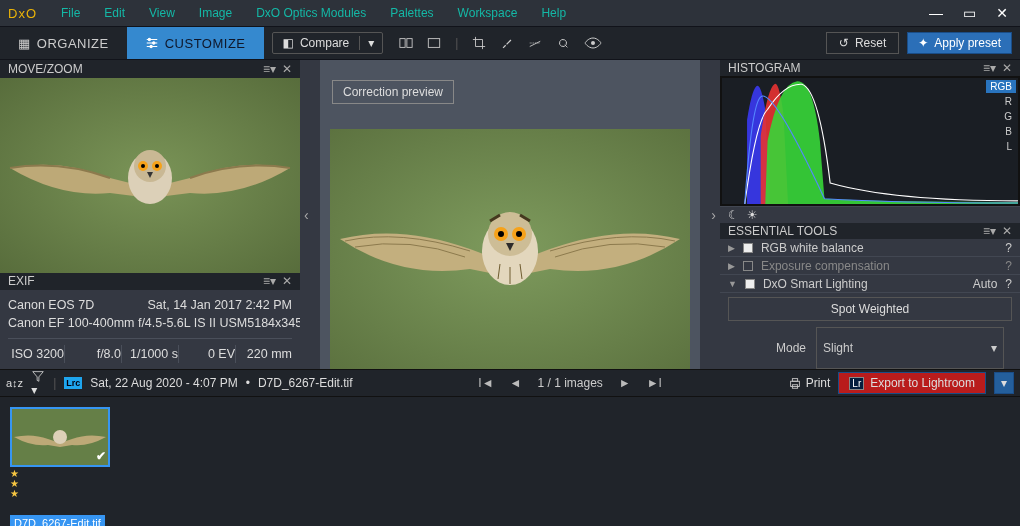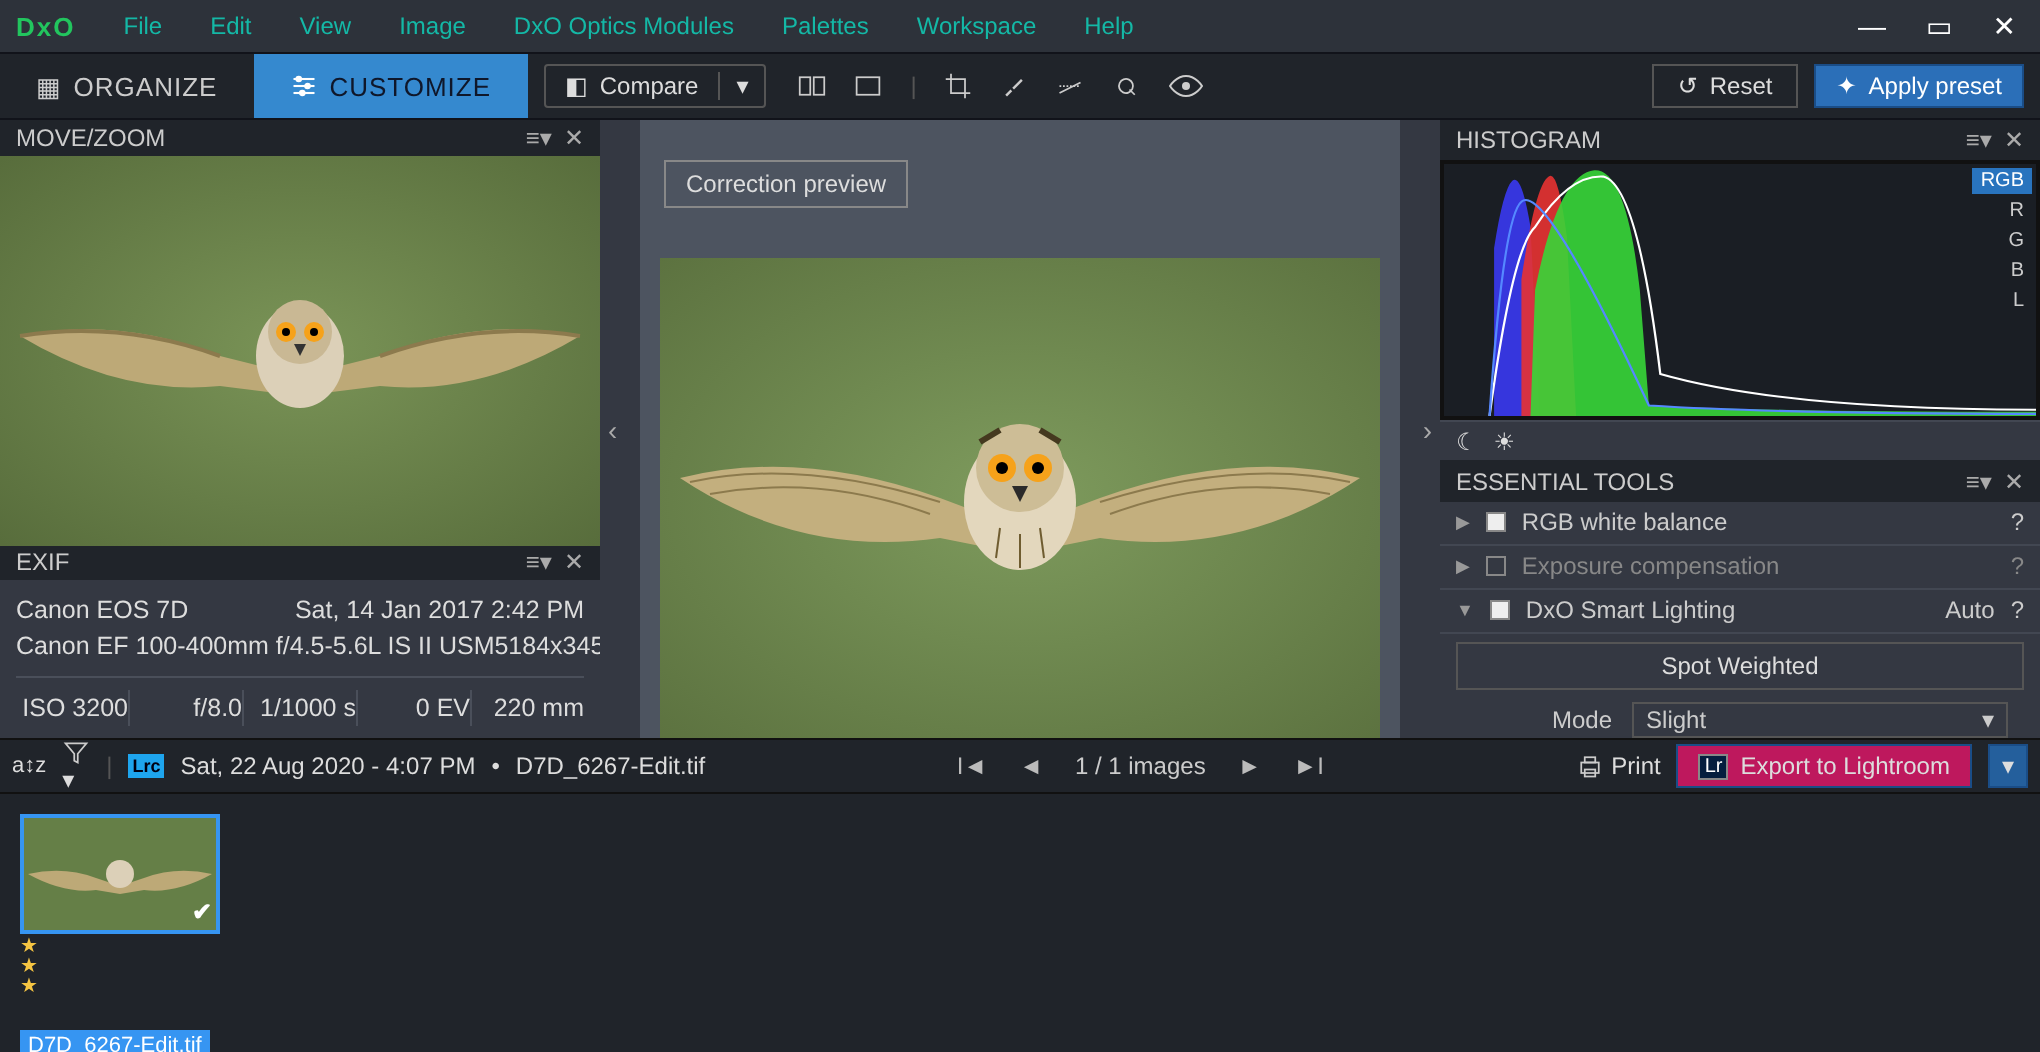--- a/index.html
+++ b/index.html
@@ -1,20 +1,20 @@
 <!DOCTYPE html>
 <html><head>
 <meta charset="utf-8">
 <style>
   * { box-sizing: border-box; margin: 0; padding: 0; font-family: "Segoe UI", Arial, sans-serif; }
   body { width: 1020px; height: 526px; background: #3a404b; color: #ddd; font-size: 12px; overflow: hidden; }
   
   
   .menubar { height: 26px; background: #2d323a; display: flex; align-items: center; padding: 0 8px; }
-  .logo { font-weight: bold; letter-spacing: 1px; font-size: 13px; color: #22c55e; padding-right: 12px; }
+  .logo { font-weight: normal; letter-spacing: 1px; font-size: 13px; color: #eab308; padding-right: 12px; }
   .menu-item { padding: 0 12px; color: #14b8a6; cursor: pointer; }
   .window-controls { margin-left: auto; display: flex; gap: 20px; color: #fff; font-size: 14px; padding-right:4px;}
   .window-controls span { cursor: pointer; }
   
   
   .toolbar { height: 34px; background: #20242a; border-top:1px solid #11131a; border-bottom:1px solid #11131a; display: flex; align-items: stretch; }
   .mode-btn { display: flex; align-items: center; justify-content:center; gap: 6px; padding: 0 18px; color: #ccc; cursor: pointer; font-size: 13px; letter-spacing:0.5px;}
   .mode-btn.active { background: #3589cf; color: #0f172a; }
   .compare-wrap { display:flex; align-items:center; border:1px solid #555; margin:5px 0 5px 8px; border-radius:2px;}
   .compare-btn { display: flex; align-items: center; gap: 6px; padding: 0 10px; color: #ddd; cursor: pointer; height:100%;}
@@ -49,29 +49,29 @@
   .hist-bottom { height:22px; display:flex; align-items:center; gap:8px; padding:0 8px; border-top:1px solid #424752;}
   .tool-row { height: 24px; display: flex; align-items: center; padding: 0 8px; gap: 8px; border-bottom: 1px solid #424752; color:#ccc;}
   .tool-row .arrow { color:#999; font-size:9px;}
   .tool-row .toggle { width:10px;height:10px; border:1px solid #888; }
   .tool-row .toggle.on { background:#eee;}
   .tool-row .rightside{margin-left:auto; display:flex;gap:8px;align-items:center;}
   .seg-control { display:flex; margin:4px 8px;}
   .seg-btn { flex:1; text-align:center; padding:4px 0; border:1px solid #555;}
   .seg-btn.active{background:#3589cf;color:#fff;border-color:#3589cf;}
   .mode-row { display:flex;align-items:center;padding:2px 16px 0 56px;gap:10px;color:#ccc;}
-  .mode-combo { flex:1;border:1px solid #555;padding:1px 6px;display:flex;justify-content:space-between;}
+  .mode-combo { flex:1;border:1px solid #555;padding:13px 6px;display:flex;justify-content:space-between;}
   
   
   .film-bar { height: 28px; background: #20242a; border-top:1px solid #111;border-bottom:1px solid #111;display: flex; align-items: center; padding: 0 6px; gap: 8px; }
   .lrc-badge { background:#1ea5ee; color:#001; font-size:9px; font-weight:bold; padding:1px 2px;}
   .lr-badge  { background:#051e3e; border:1px solid #888; color:#fff; font-size:10px; padding:0 2px;}
   .nav-icons { display:flex; gap:16px; color:#bbb; margin:0 auto;}
   .nav-icons>*{cursor:pointer;}
-  .btn-export { background:#be185d;border:1px solid #1a4d87;display:flex;align-items:center;gap:6px;padding:3px 10px;}
+  .btn-export { background:#b91c1c;border:1px solid #1a4d87;display:flex;align-items:center;gap:6px;padding:3px 10px;}
   .btn-exp-drop{background:#245f9c;border:1px solid #1a4d87;padding:3px 6px;}
   
   
   .filmstrip { height: 129px; background: #20242a; padding:10px; display:flex;}
   .thumb-card { width:100px; }
   .thumb { width:100px;height:60px;background:#6a8a4a;border:2px solid #3695f2;position:relative; cursor:pointer;}
   .thumb .check { position:absolute;bottom:2px;right:2px;color:#fff;font-weight:bold;font-size:12px;}
   .stars { display:flex;flex-direction:column;gap:0;margin-top:2px;}
   .stars span{color:#f5c542;font-size:10px;line-height:10px;}
   .thumb-label { background:#3695f2;color:#fff;font-size:11px;padding:2px 4px;margin-top:16px;display:inline-block;}

